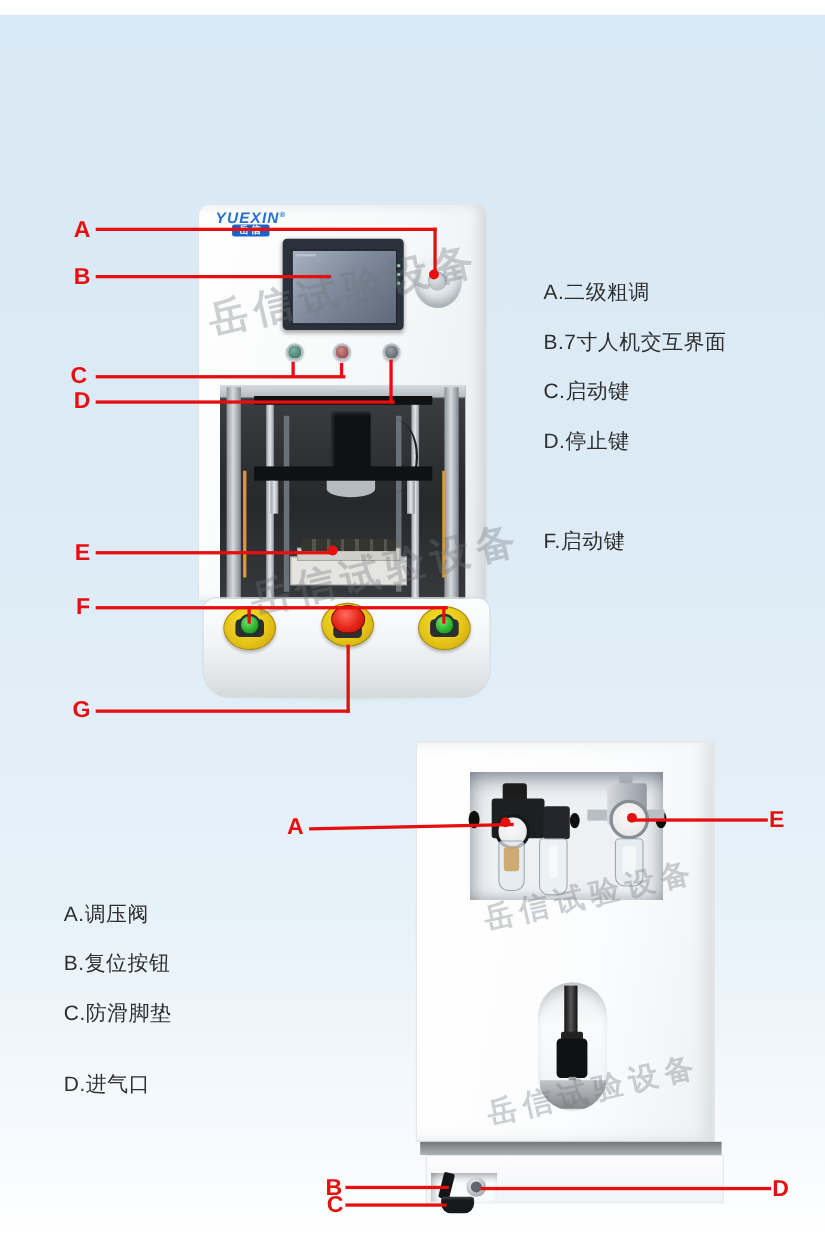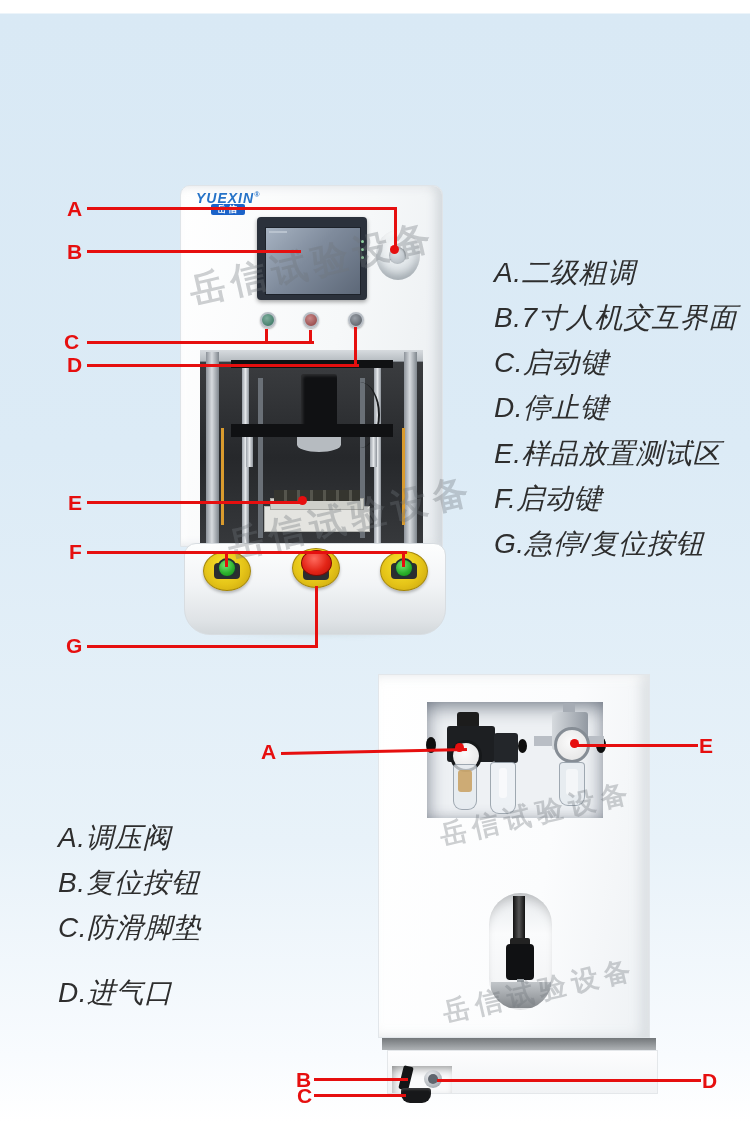--- a/index.html
+++ b/index.html
@@ -16,21 +16,21 @@
     filter:drop-shadow(0 2px 2px rgba(255,255,255,.9));}
   
   .wm{position:absolute;font-weight:700;color:rgba(110,116,122,.34);
     transform:rotate(-13deg);transform-origin:left center;white-space:nowrap;letter-spacing:6px;}
   
   .co-letter{position:absolute;color:#e60f0f;font-size:21px;font-weight:700;line-height:1;}
   .co-h{position:absolute;height:3px;background:#e60f0f;}
   .co-v{position:absolute;width:3px;background:#e60f0f;}
   .co-dot{position:absolute;width:9px;height:9px;border-radius:50%;background:#e60f0f;}
   
-  .desc{position:absolute;font-size:28px;color:#2e2e2e;letter-spacing:.5px;line-height:1.2;white-space:nowrap;font-style:italic;}
+  .desc{position:absolute;font-size:19px;color:#2e2e2e;letter-spacing:.5px;line-height:1.2;white-space:nowrap;}
   
   .m1-body{position:absolute;left:180px;top:185px;width:263px;height:362px;
     background:linear-gradient(105deg,#ffffff 0%,#f6f8f9 55%,#e9edf0 100%);
     border:1px solid #dfe4e8;border-radius:10px 10px 0 0;box-sizing:border-box;
     box-shadow:inset -6px 0 10px rgba(160,170,178,.35), inset 4px 0 8px rgba(255,255,255,.8);}
   .m1-base{position:absolute;left:184px;top:543px;width:262px;height:92px;
     background:linear-gradient(180deg,#fdfefe 0%,#f2f4f6 45%,#dfe3e6 85%,#d3d8db 100%);
     border:1px solid #d8dde1;border-radius:12px 12px 26px 26px;box-sizing:border-box;}
   .m1-shadow{position:absolute;left:198px;top:618px;width:234px;height:18px;border-radius:50%;
     background:radial-gradient(closest-side,rgba(120,150,132,.45),rgba(120,150,132,0));filter:blur(3px);}
@@ -196,23 +196,21 @@
     <div class="co-letter" style="left:66px;top:635px">G</div>
     <div class="co-h" style="left:87px;top:645px;width:231px"></div>
     <div class="co-v" style="left:315px;top:586px;height:62px"></div>
   </div>
 
   <div class="layer">
     <div class="desc" style="left:494px;top:256px">A.二级粗调</div>
     <div class="desc" style="left:494px;top:301px">B.7寸人机交互界面</div>
     <div class="desc" style="left:494px;top:346px">C.启动键</div>
     <div class="desc" style="left:494px;top:391px">D.停止键</div>
-    <div class="desc" style="left:494px;top:437px">E.样品放置测试区</div>
     <div class="desc" style="left:494px;top:482px">F.启动键</div>
-    <div class="desc" style="left:494px;top:527px">G.急停/复位按钮</div>
   </div>
 
   <div class="layer">
     <div class="m2-body"></div>
     <div class="niche"></div>
 
     <div class="hole" style="left:426px;top:737px;width:10px;height:16px"></div>
     <div class="hole" style="left:502px;top:739px;width:9px;height:14px"></div>
     <div class="hole" style="left:518px;top:739px;width:9px;height:14px"></div>
     <div class="hole" style="left:596px;top:737px;width:10px;height:16px"></div>

